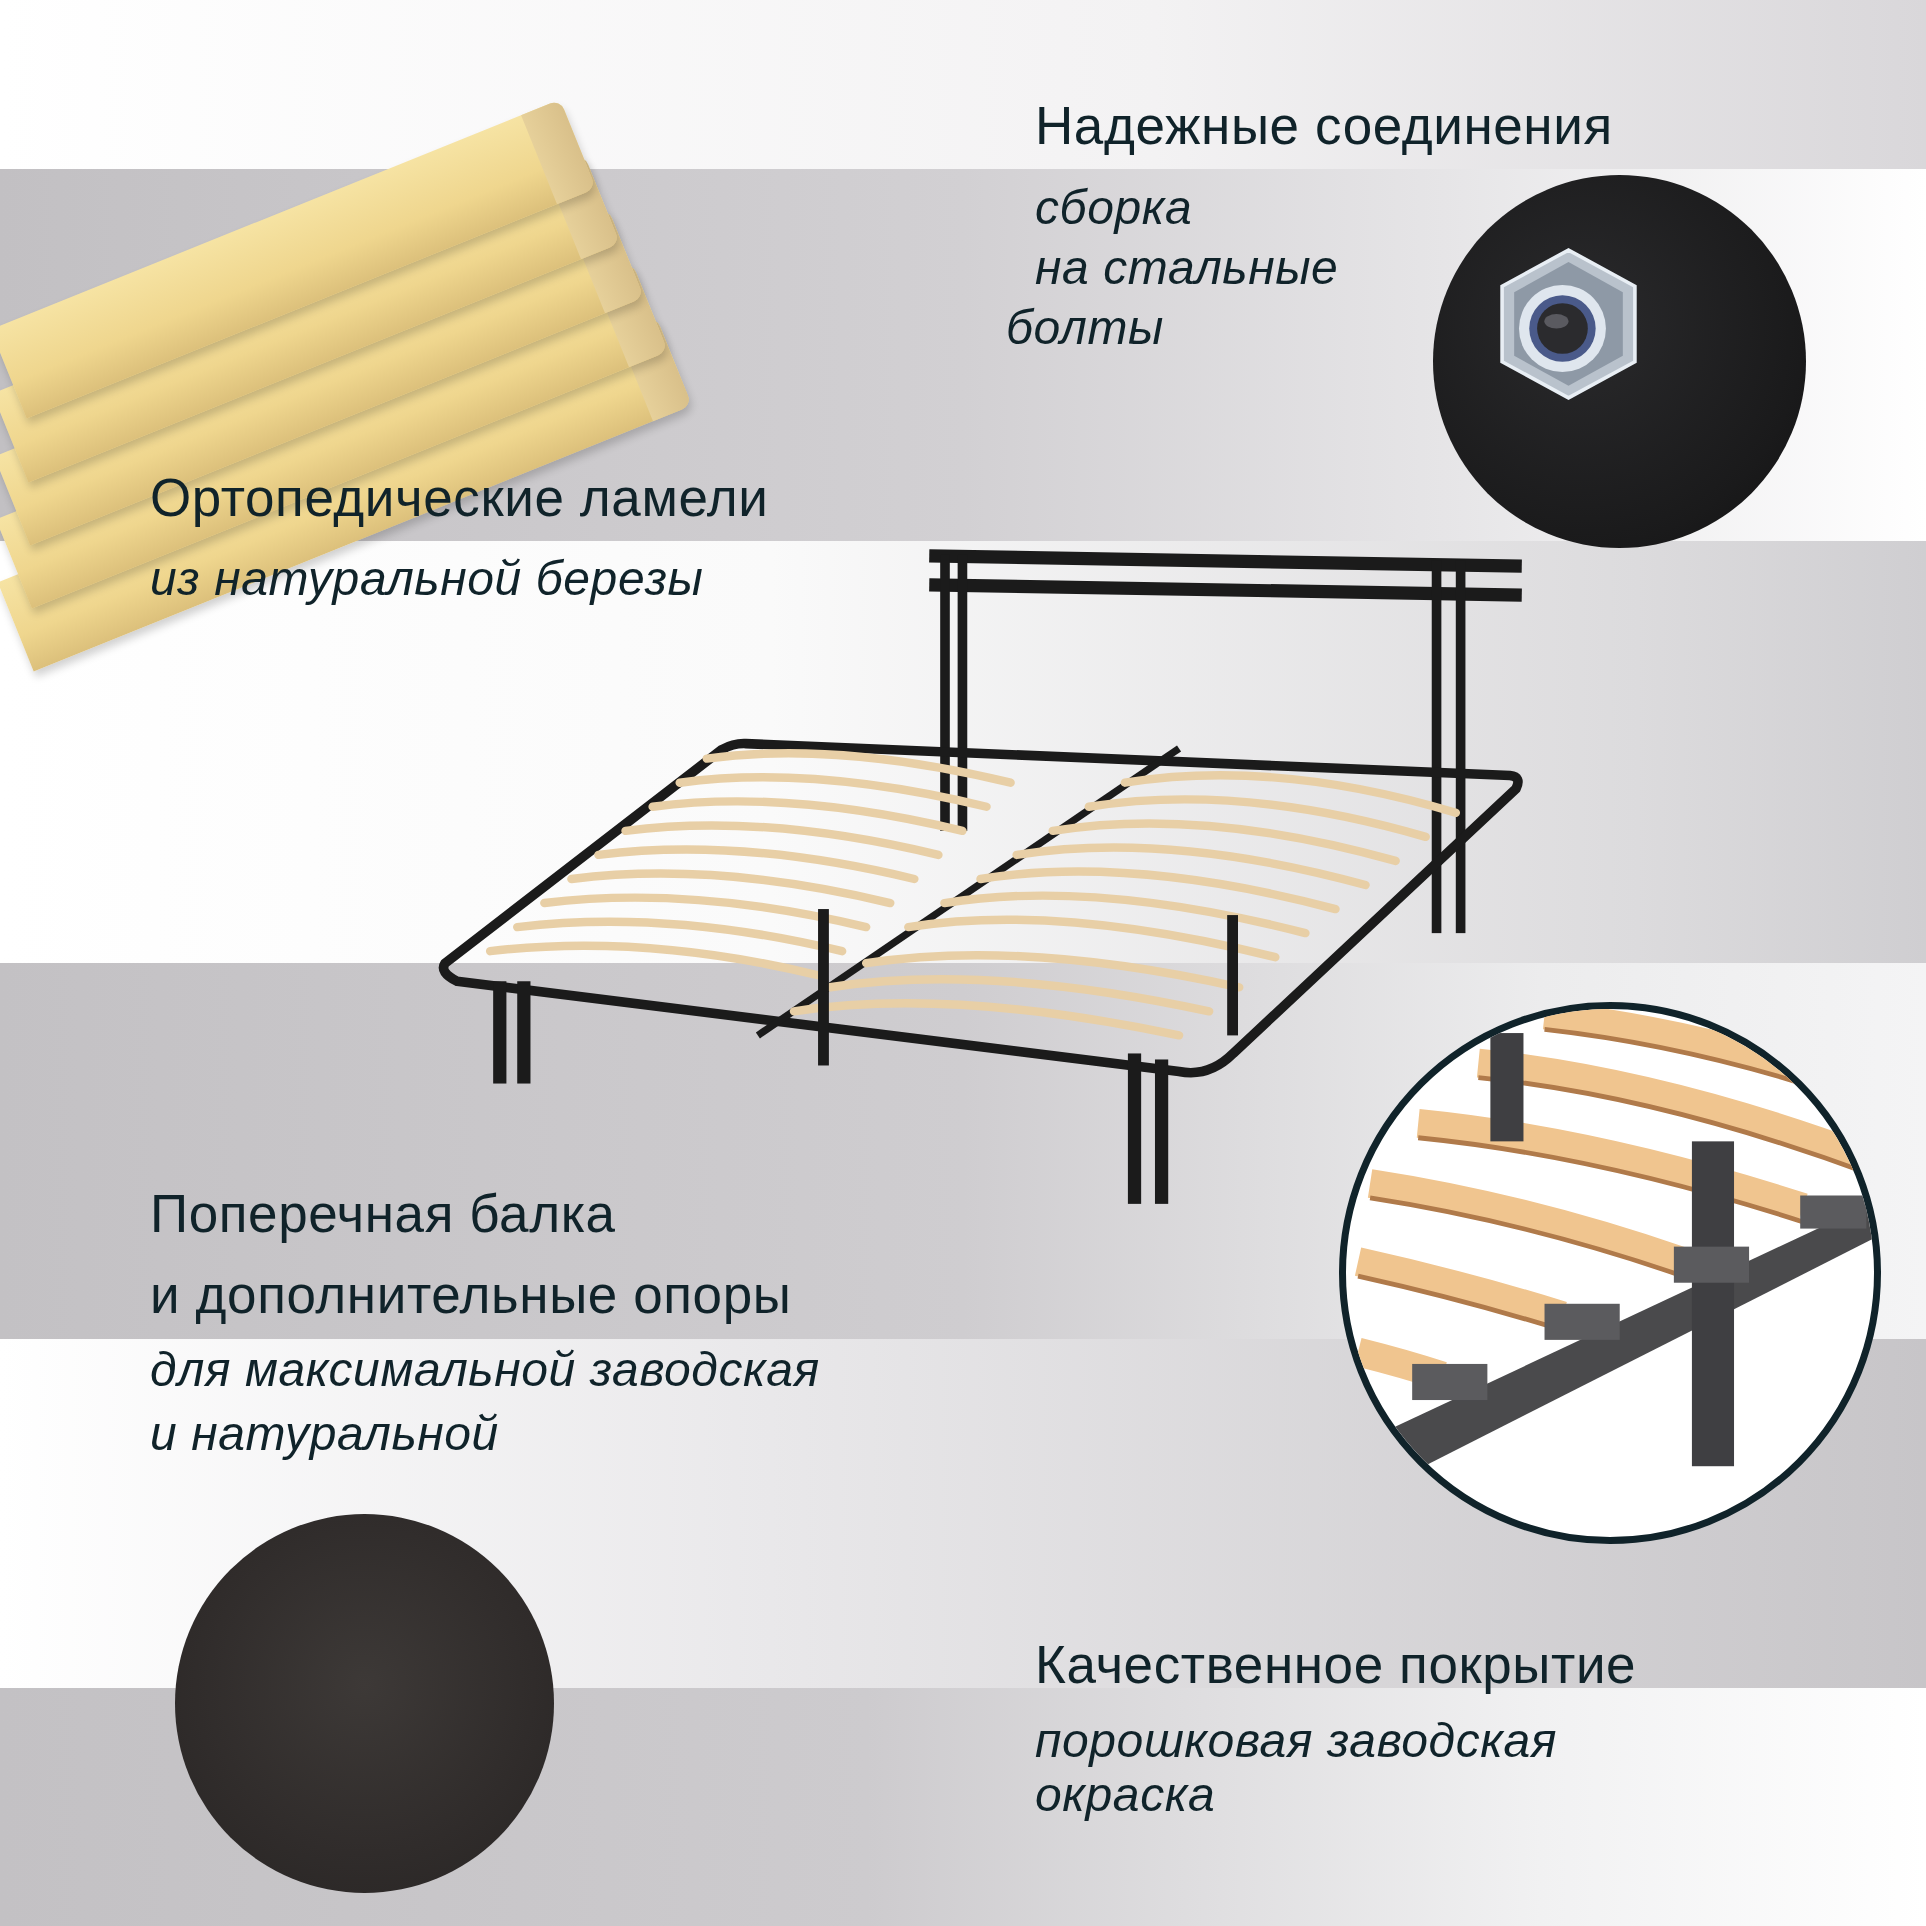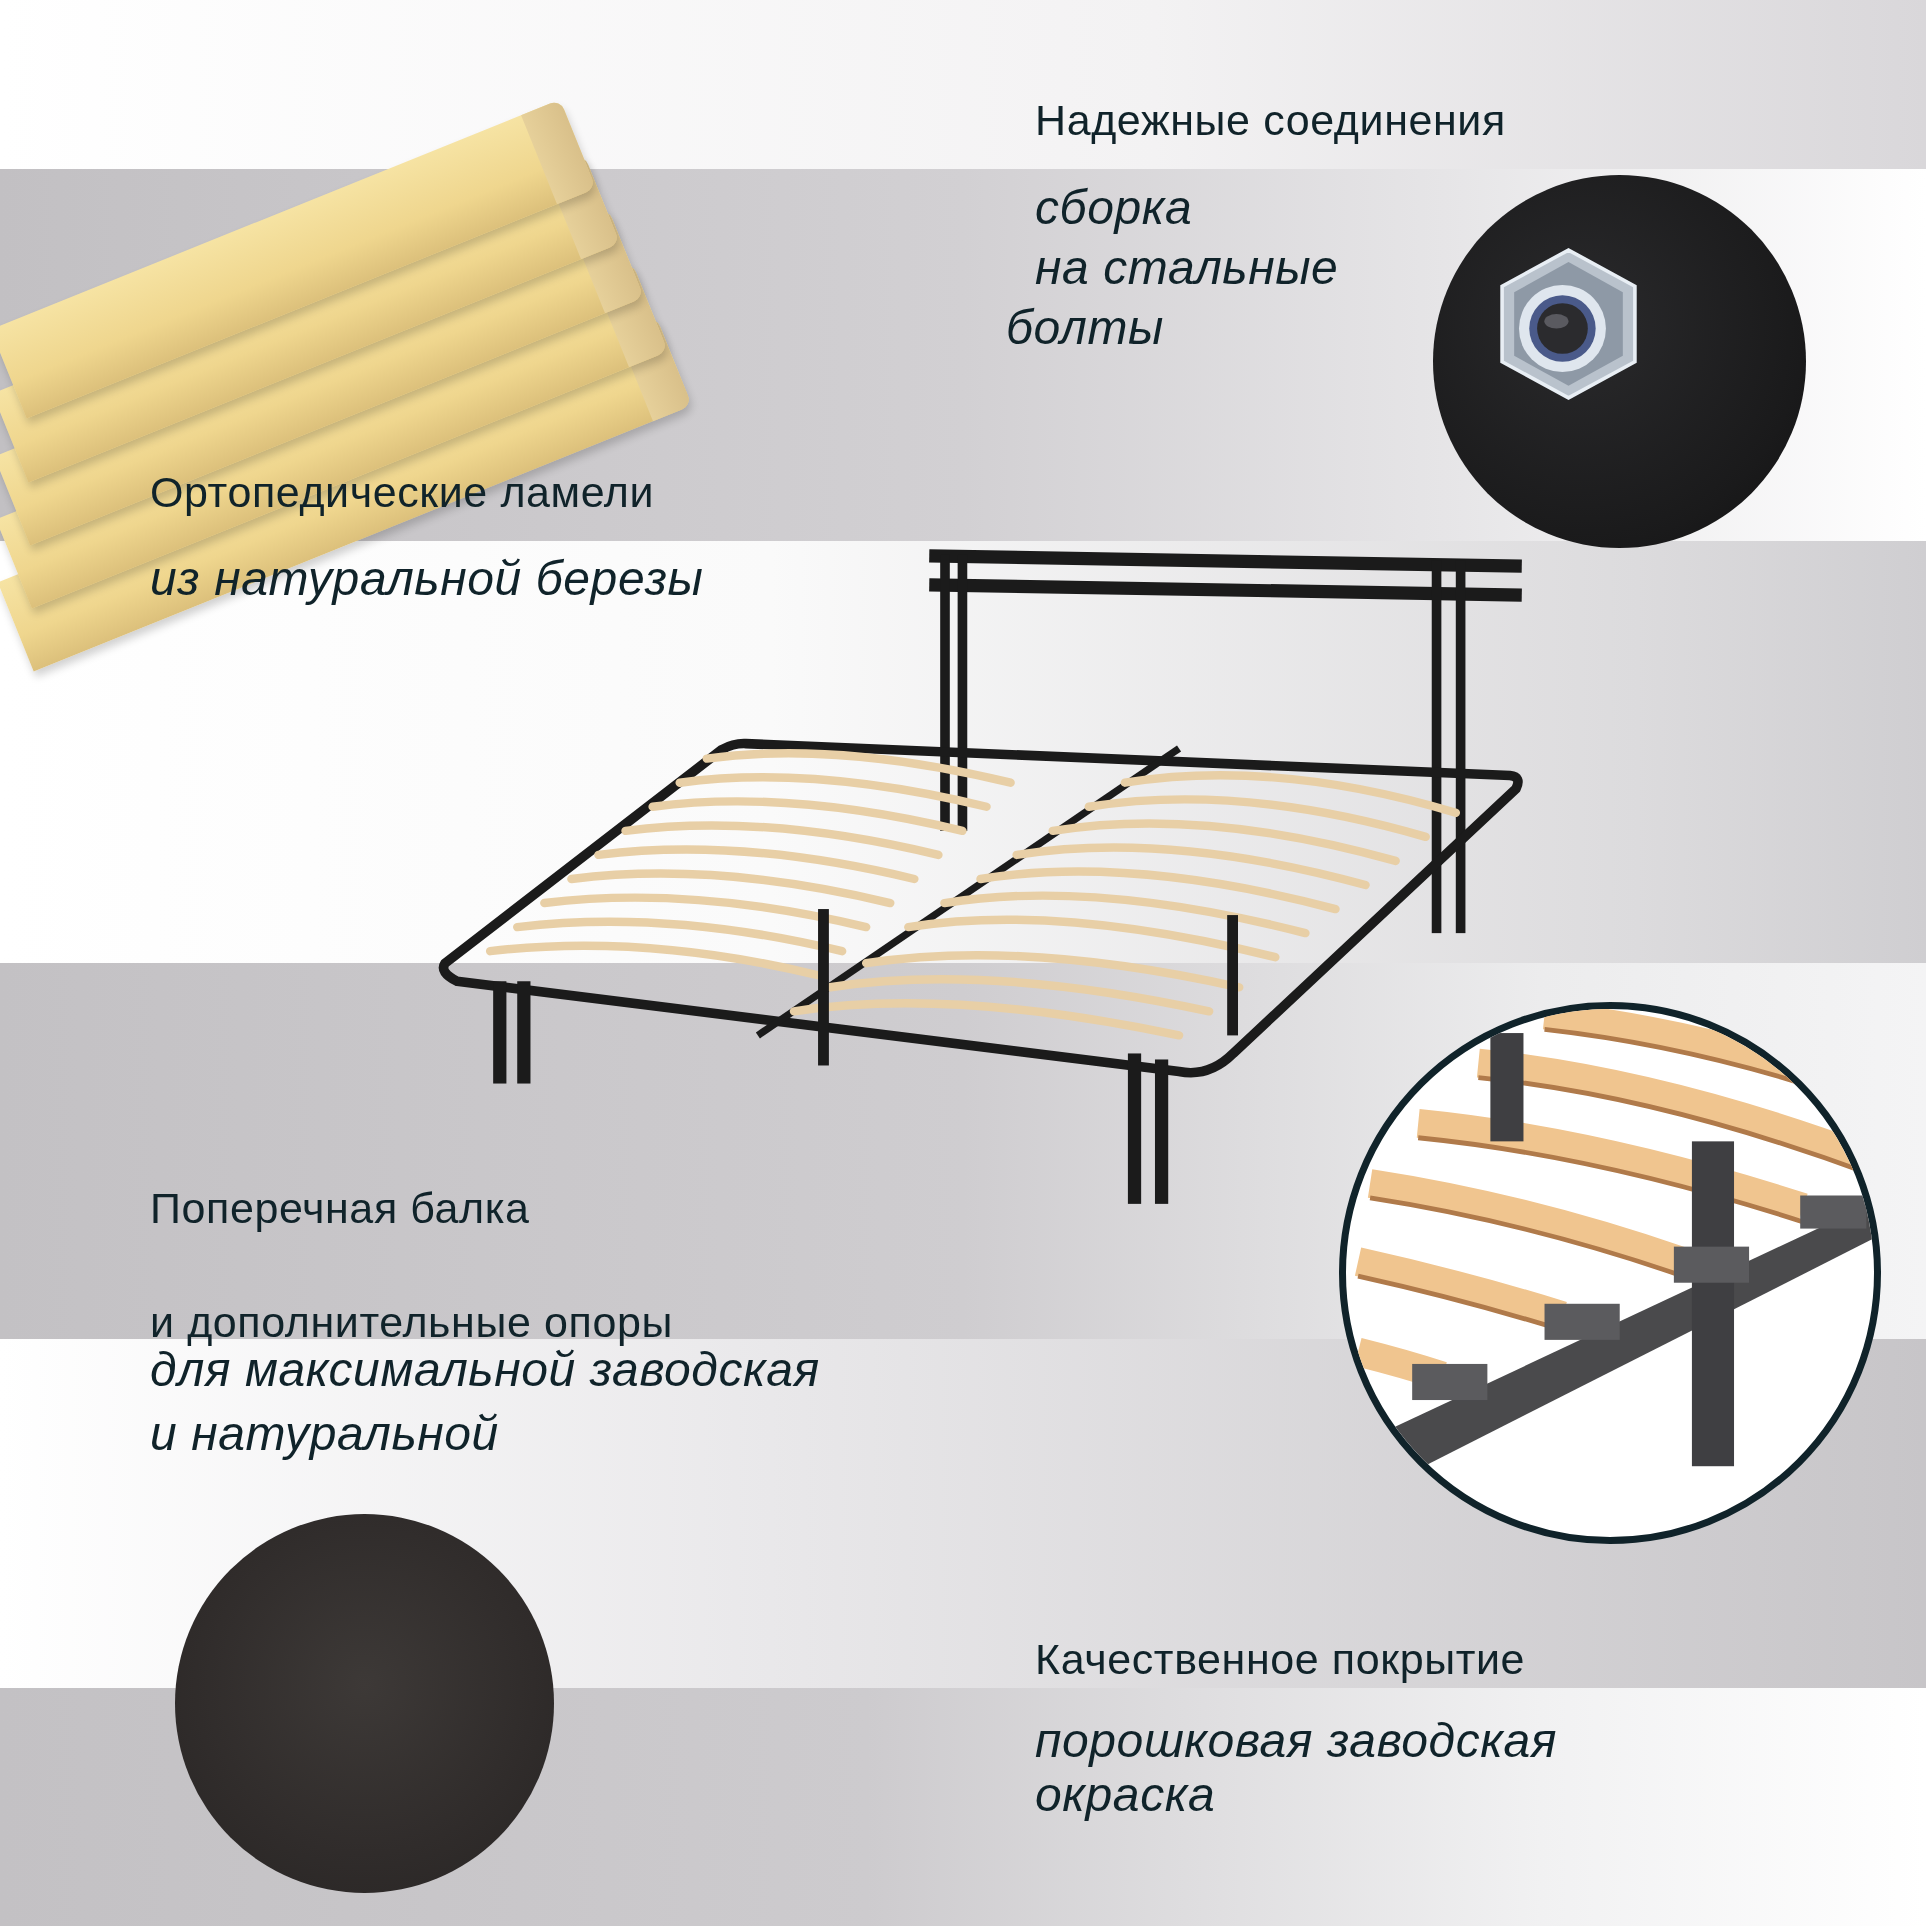--- a/index.html
+++ b/index.html
@@ -5,21 +5,21 @@
   html,body{margin:0;padding:0;}
   body{width:1926px;height:1926px;position:relative;overflow:hidden;background:#f2f1f2;font-family:"Liberation Sans","DejaVu Sans",sans-serif;color:#10232a;}
   .band{position:absolute;left:0;width:1926px;}
   .b1{top:0;height:169px;background:linear-gradient(90deg,#ffffff 0%,#f3f2f3 60%,#d9d7da 100%);}
   .b2{top:169px;height:372px;background:linear-gradient(90deg,#c2c0c3 0%,#d2d0d3 50%,#e6e5e7 75%,#ffffff 100%);}
   .b3{top:541px;height:423px;background:linear-gradient(90deg,#ffffff 0%,#fafafa 40%,#dcdbdd 85%,#cfced1 100%);}
   .b4{top:963px;height:376px;background:linear-gradient(90deg,#c3c1c4 0%,#cfcdd0 50%,#ececed 80%,#f4f4f5 100%);}
   .b5{top:1339px;height:349px;background:linear-gradient(90deg,#ffffff 0%,#e9e8ea 40%,#c7c5c8 100%);}
   .b6{top:1688px;height:238px;background:linear-gradient(90deg,#c3c1c4 0%,#cdcbce 45%,#f1f1f2 80%,#ffffff 100%);}
 
-  .title{position:absolute;font-size:43px;font-weight:400;letter-spacing:0.6px;white-space:nowrap;line-height:1;}
+  .title{position:absolute;font-size:53px;font-weight:400;letter-spacing:0.6px;white-space:nowrap;line-height:1;}
   .sub{position:absolute;font-size:48px;font-style:italic;font-weight:400;letter-spacing:0.6px;white-space:nowrap;line-height:1;}
 
   
   .slats{position:absolute;left:-36px;top:-24px;width:722px;height:482px;}
   .slat{position:absolute;height:96px;border-radius:0 10.8px 10.8px 0;background:linear-gradient(180deg,#f6e3a3 0%,#efd68e 60%,#dcc07b 100%);box-shadow:0 6px 8.4px rgba(0,0,0,0.18);transform-origin:right center;}
   .slat .end{position:absolute;right:0;top:0;width:42px;height:100%;border-radius:0 10.8px 10.8px 0;background:linear-gradient(90deg,#e6d09a,#d9c08a);}
 
   
   .circle{position:absolute;border-radius:50%;overflow:hidden;}
   .bolt-circle{left:1433px;top:175px;width:373px;height:373px;background:radial-gradient(circle at 40% 40%,#2a2a2c 0%,#1a1a1b 70%,#111 100%);}
@@ -118,21 +118,21 @@
     <rect x="100" y="730" width="22" height="170"></rect>
     <rect x="140" y="730" width="22" height="170"></rect>
     <rect x="1155" y="850" width="22" height="250"></rect>
     <rect x="1200" y="860" width="22" height="240"></rect>
     <rect x="640" y="610" width="18" height="260"></rect>
     <rect x="1320" y="620" width="18" height="200"></rect>
   </g>
 </svg>
 
 <div class="title" style="left:150px;top:1187px;">Поперечная балка</div>
-<div class="title" style="left:150px;top:1268px;margin-top:33px;">и дополнительные опоры</div>
+<div class="title" style="left:150px;top:1268px;">и дополнительные опоры</div>
 <div class="sub" style="left:150px;top:1346px;">для максимальной заводская</div>
 <div class="sub" style="left:150px;top:1410px;">и натуральной</div>
 
 <div class="circle detail-circle">
   <svg width="527" height="527" viewBox="0 0 876 876">
     <g stroke="#f0c58f" stroke-width="48" fill="none">
       <path d="M330 10 Q600 40 880 140"></path>
       <path d="M220 90 Q520 120 870 250"></path>
       <path d="M120 190 Q420 220 760 330"></path>
       <path d="M40 290 Q300 330 560 420"></path>

